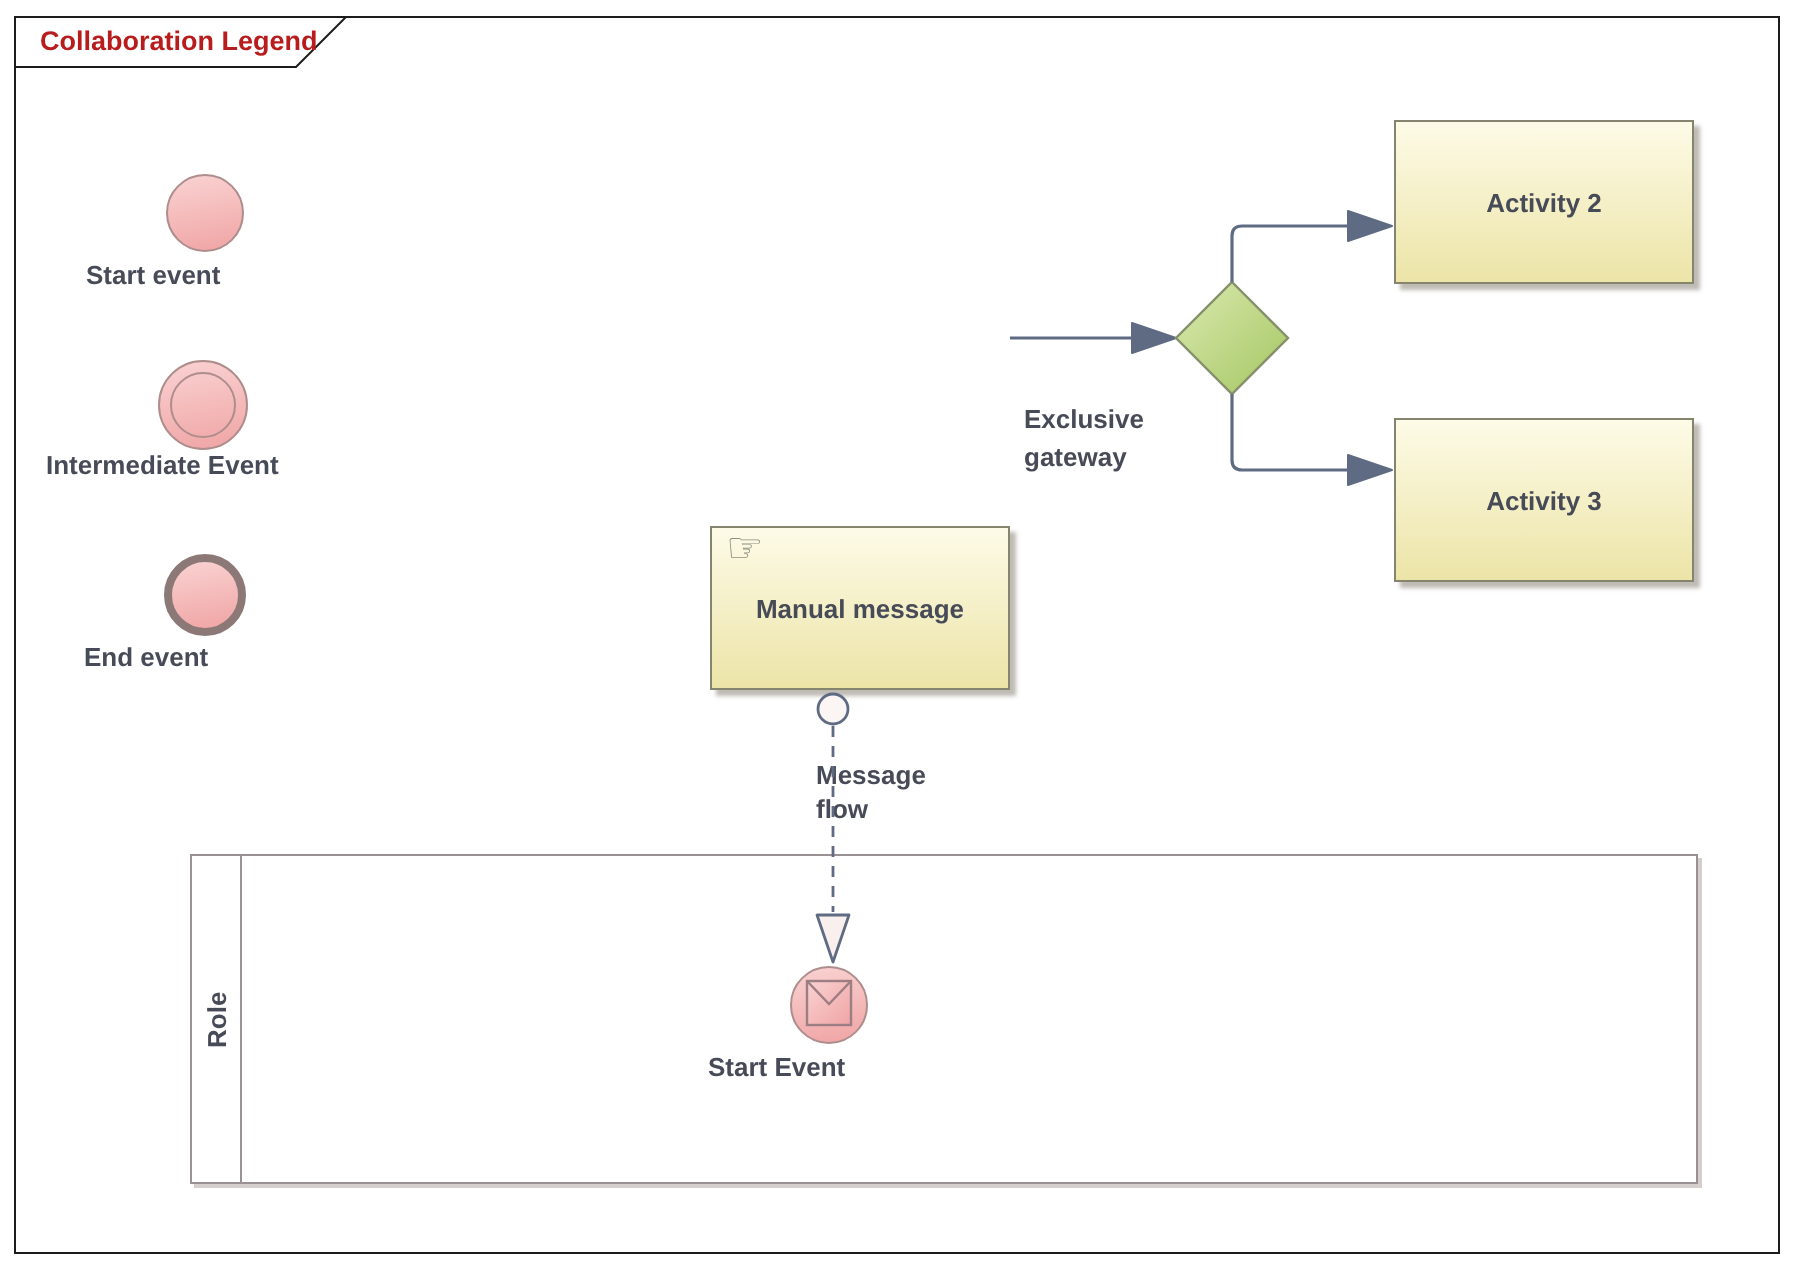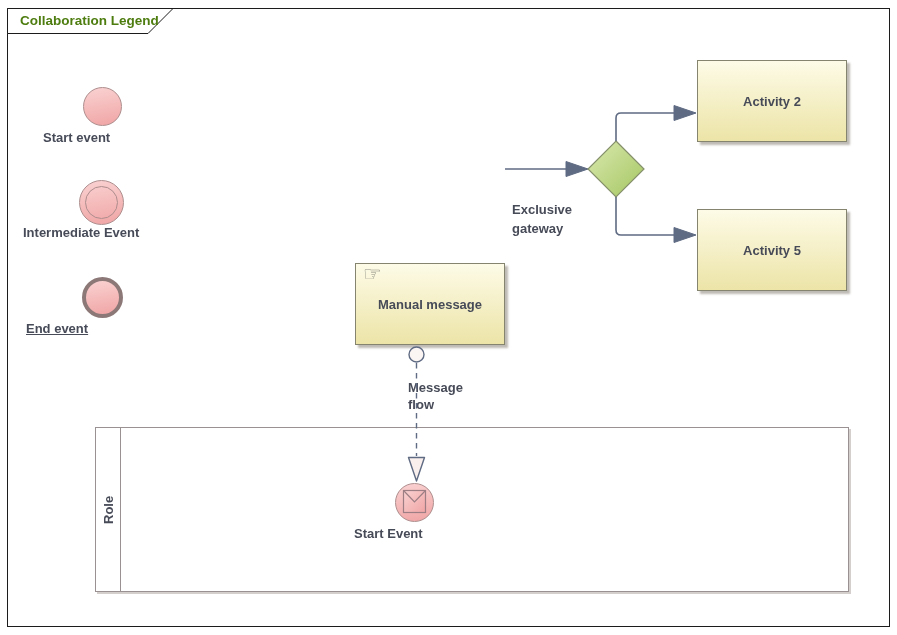--- a/index.html
+++ b/index.html
@@ -3,21 +3,21 @@
 <meta charset="utf-8">
 <style>
   html,body{margin:0;padding:0;background:#ffffff;}
   #stage{
     position:relative;width:897px;height:635px;background:#ffffff;overflow:hidden;
     font-family:"Liberation Sans", sans-serif;
   }
   .abs{position:absolute;}
   
   #frame{left:7px;top:8px;width:881px;height:617px;border:1px solid #1c1c1c;}
-  #diagram-title{left:20px;top:13px;font-size:13.5px;font-weight:bold;color:#4d7c0f;white-space:nowrap;}
+  #diagram-title{left:20px;top:13px;font-size:13.5px;font-weight:bold;color:#b91c1c;white-space:nowrap;}
   
   .lbl{font-size:13px;font-weight:bold;color:var(--label_text);line-height:16px;}
   
   .event{border-radius:50%;background:linear-gradient(170deg,var(--event_fill_top),var(--event_fill_bottom));}
   #ev-start{left:83px;top:87px;width:37px;height:37px;border:1px solid var(--event_border);}
   #ev-inter{left:79px;top:180px;width:43px;height:43px;border:1px solid var(--event_border);}
   #ev-inter-ring{left:5px;top:5px;width:31px;height:31px;border:1px solid var(--event_border);border-radius:50%;background:transparent;}
   #ev-end{left:82px;top:277px;width:33px;height:33px;border:4px solid var(--end_event_border);}
   #ev-msg{left:395px;top:483px;width:37px;height:37px;border:1px solid var(--event_border);}
   
@@ -36,21 +36,21 @@
   
   #lane{left:95px;top:427px;width:752px;height:163px;border:1px solid var(--lane_border);
         box-shadow:2px 2px 0 rgba(189,182,178,0.65);}
   #lane-divider{left:24px;top:0;width:0;height:163px;border-left:1px solid var(--lane_border);}
   #lane-label{left:0;top:0;width:25px;height:163px;display:flex;align-items:center;justify-content:center;
         writing-mode:vertical-rl;transform:rotate(180deg);
         font-size:13px;font-weight:bold;color:var(--label_text);}
   
   #lbl-start{left:43px;top:130px;width:120px;}
   #lbl-inter{left:23px;top:225px;width:170px;}
-  #lbl-end{left:26px;top:321px;width:120px;text-decoration:underline;}
+  #lbl-end{left:42px;top:321px;width:120px;}
   #lbl-gateway{left:512px;top:200px;width:122px;line-height:19px;}
   #lbl-msgflow{left:408px;top:379px;width:92px;line-height:17px;}
   #lbl-msgstart{left:354px;top:524px;width:150px;line-height:19px;}
   
   #overlay{left:0;top:0;width:897px;height:635px;pointer-events:none;}
 </style>
 </head>
 <body>
 
 <div id="stage">
@@ -69,21 +69,21 @@
   <div class="abs event" id="ev-end"></div>
 
   <div class="abs lbl" id="lbl-start">Start event</div>
   <div class="abs lbl" id="lbl-inter">Intermediate Event</div>
   <div class="abs lbl" id="lbl-end">End event</div>
 
   <div class="abs activity" id="act-2">
     <span>Activity 2</span>
   </div>
   <div class="abs activity" id="act-3">
-    <span>Activity 5</span>
+    <span>Activity 3</span>
   </div>
   <div class="abs activity" id="act-manual">
     <span id="hand-icon">☞</span>
     <span>Manual message</span>
   </div>
 
   <div class="abs lbl" id="lbl-msgflow">
     <div>Message</div>
     <div>flow</div>
   </div>

